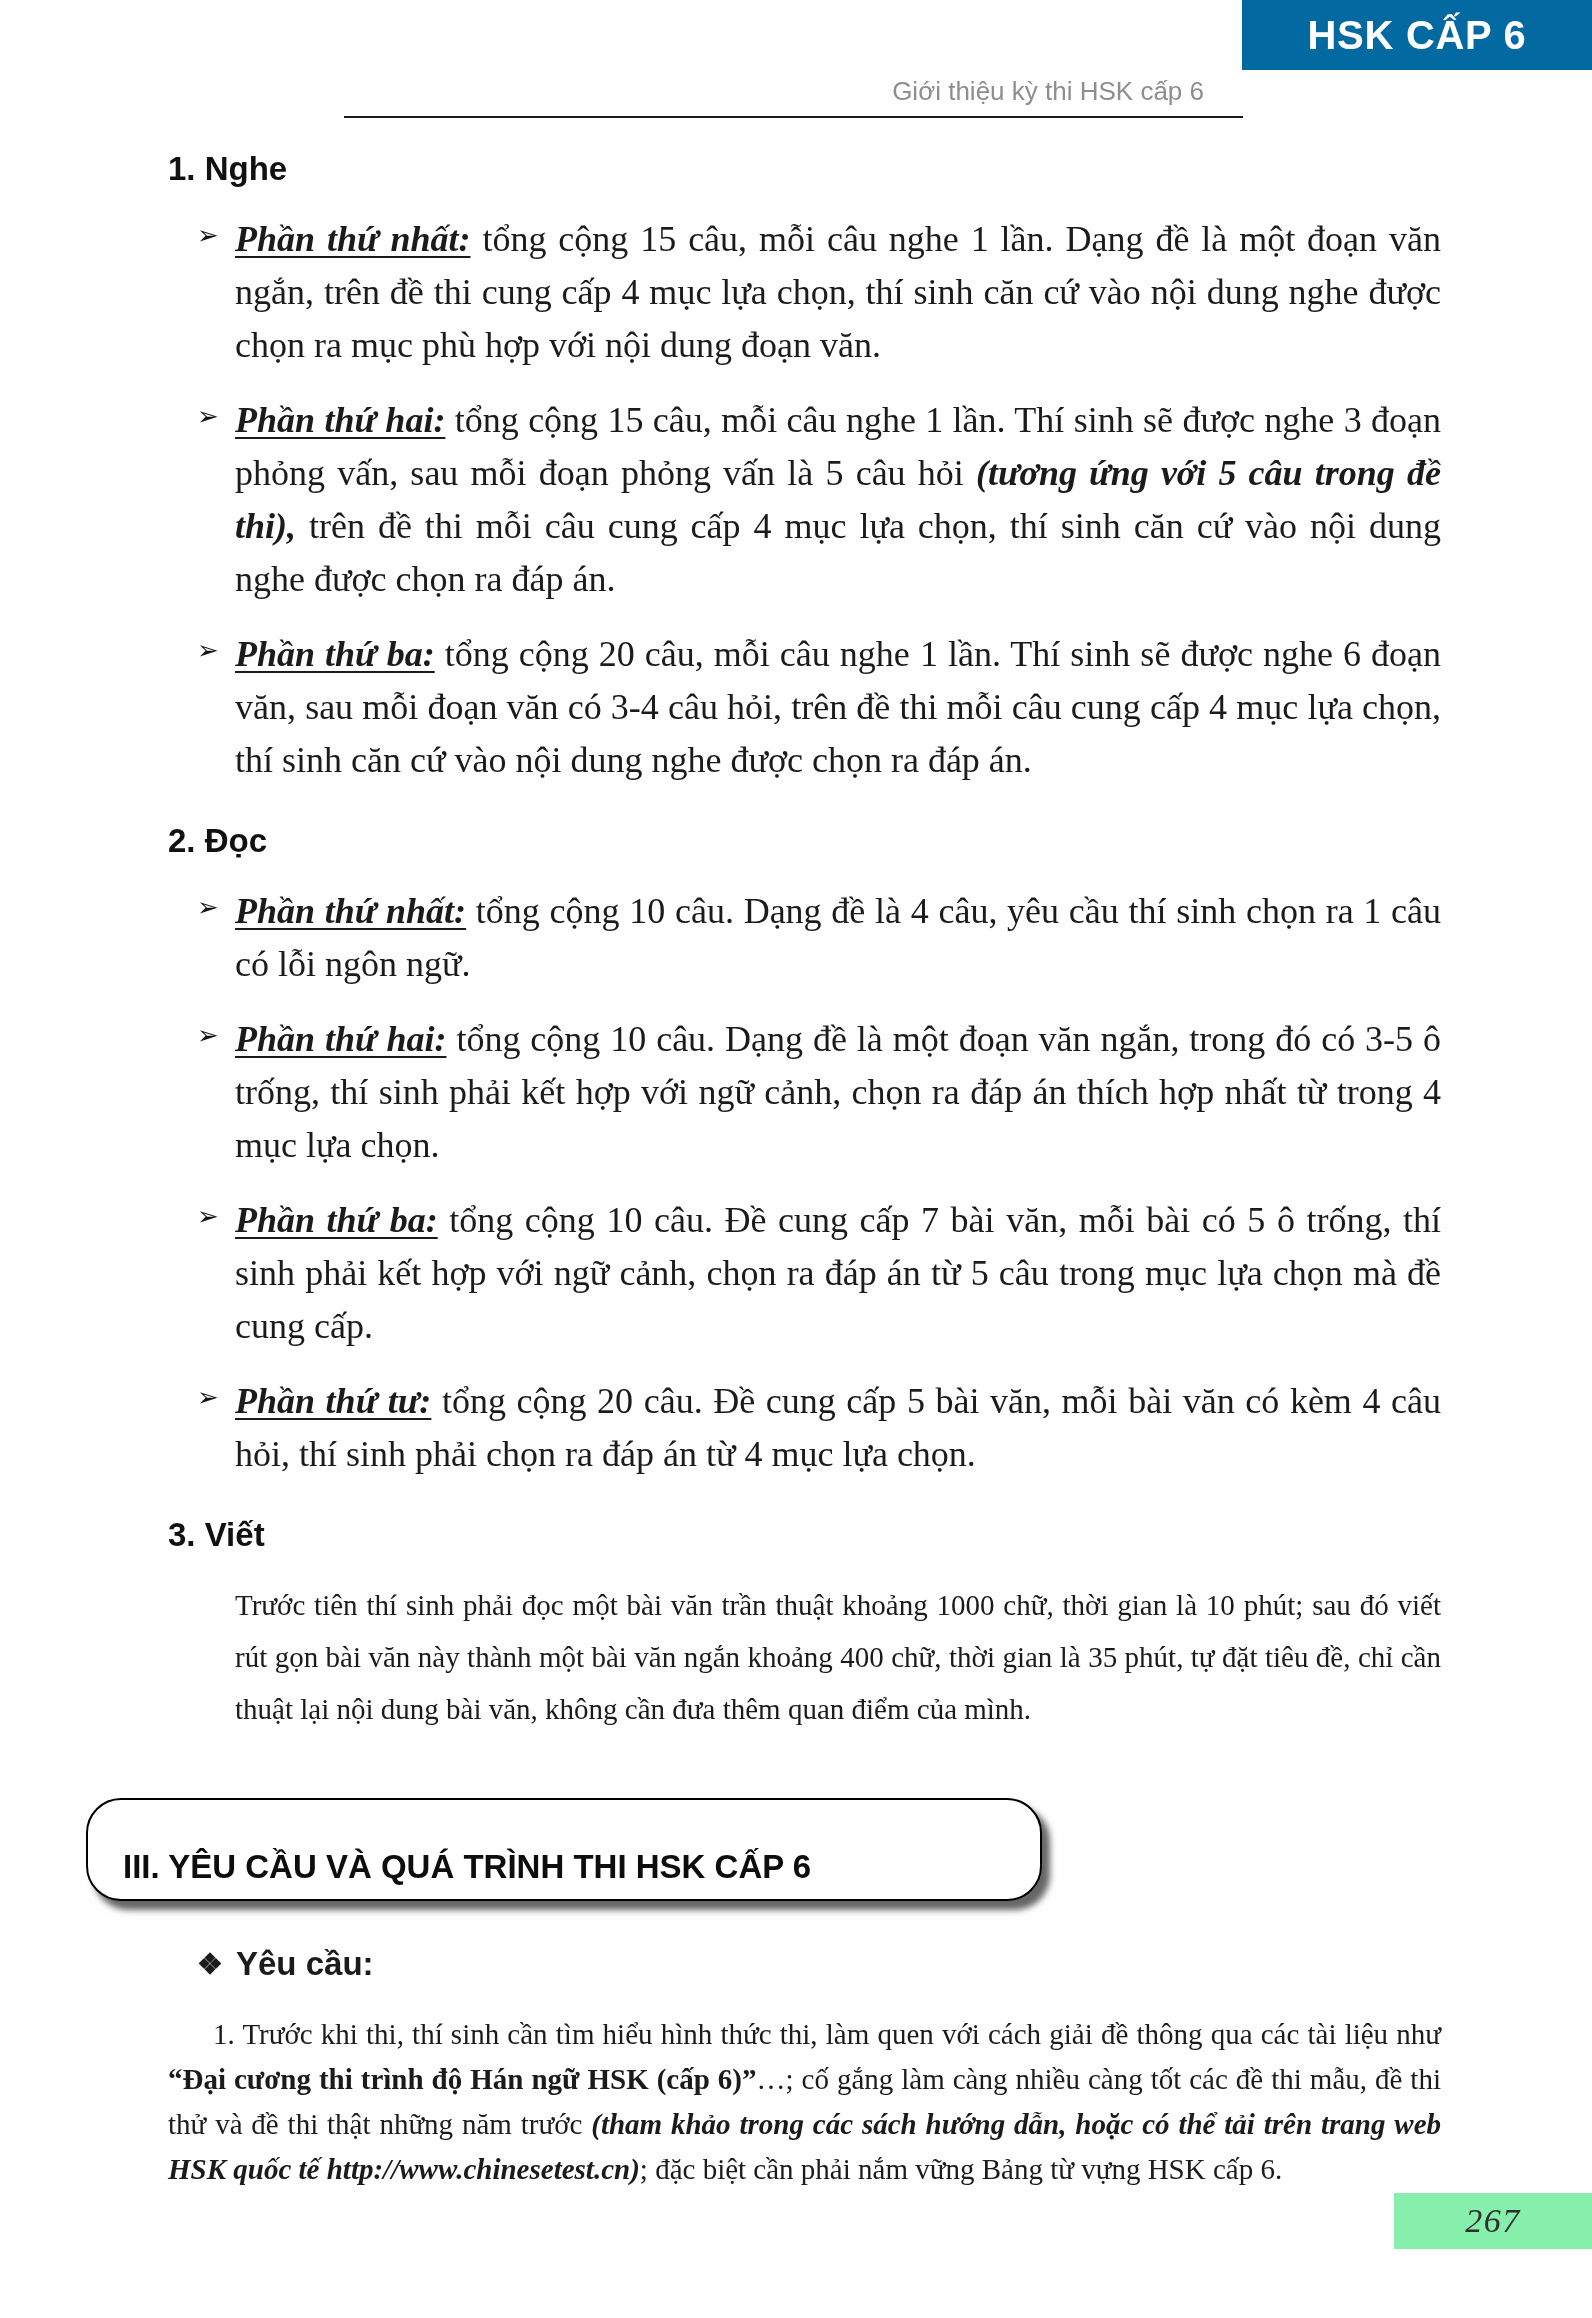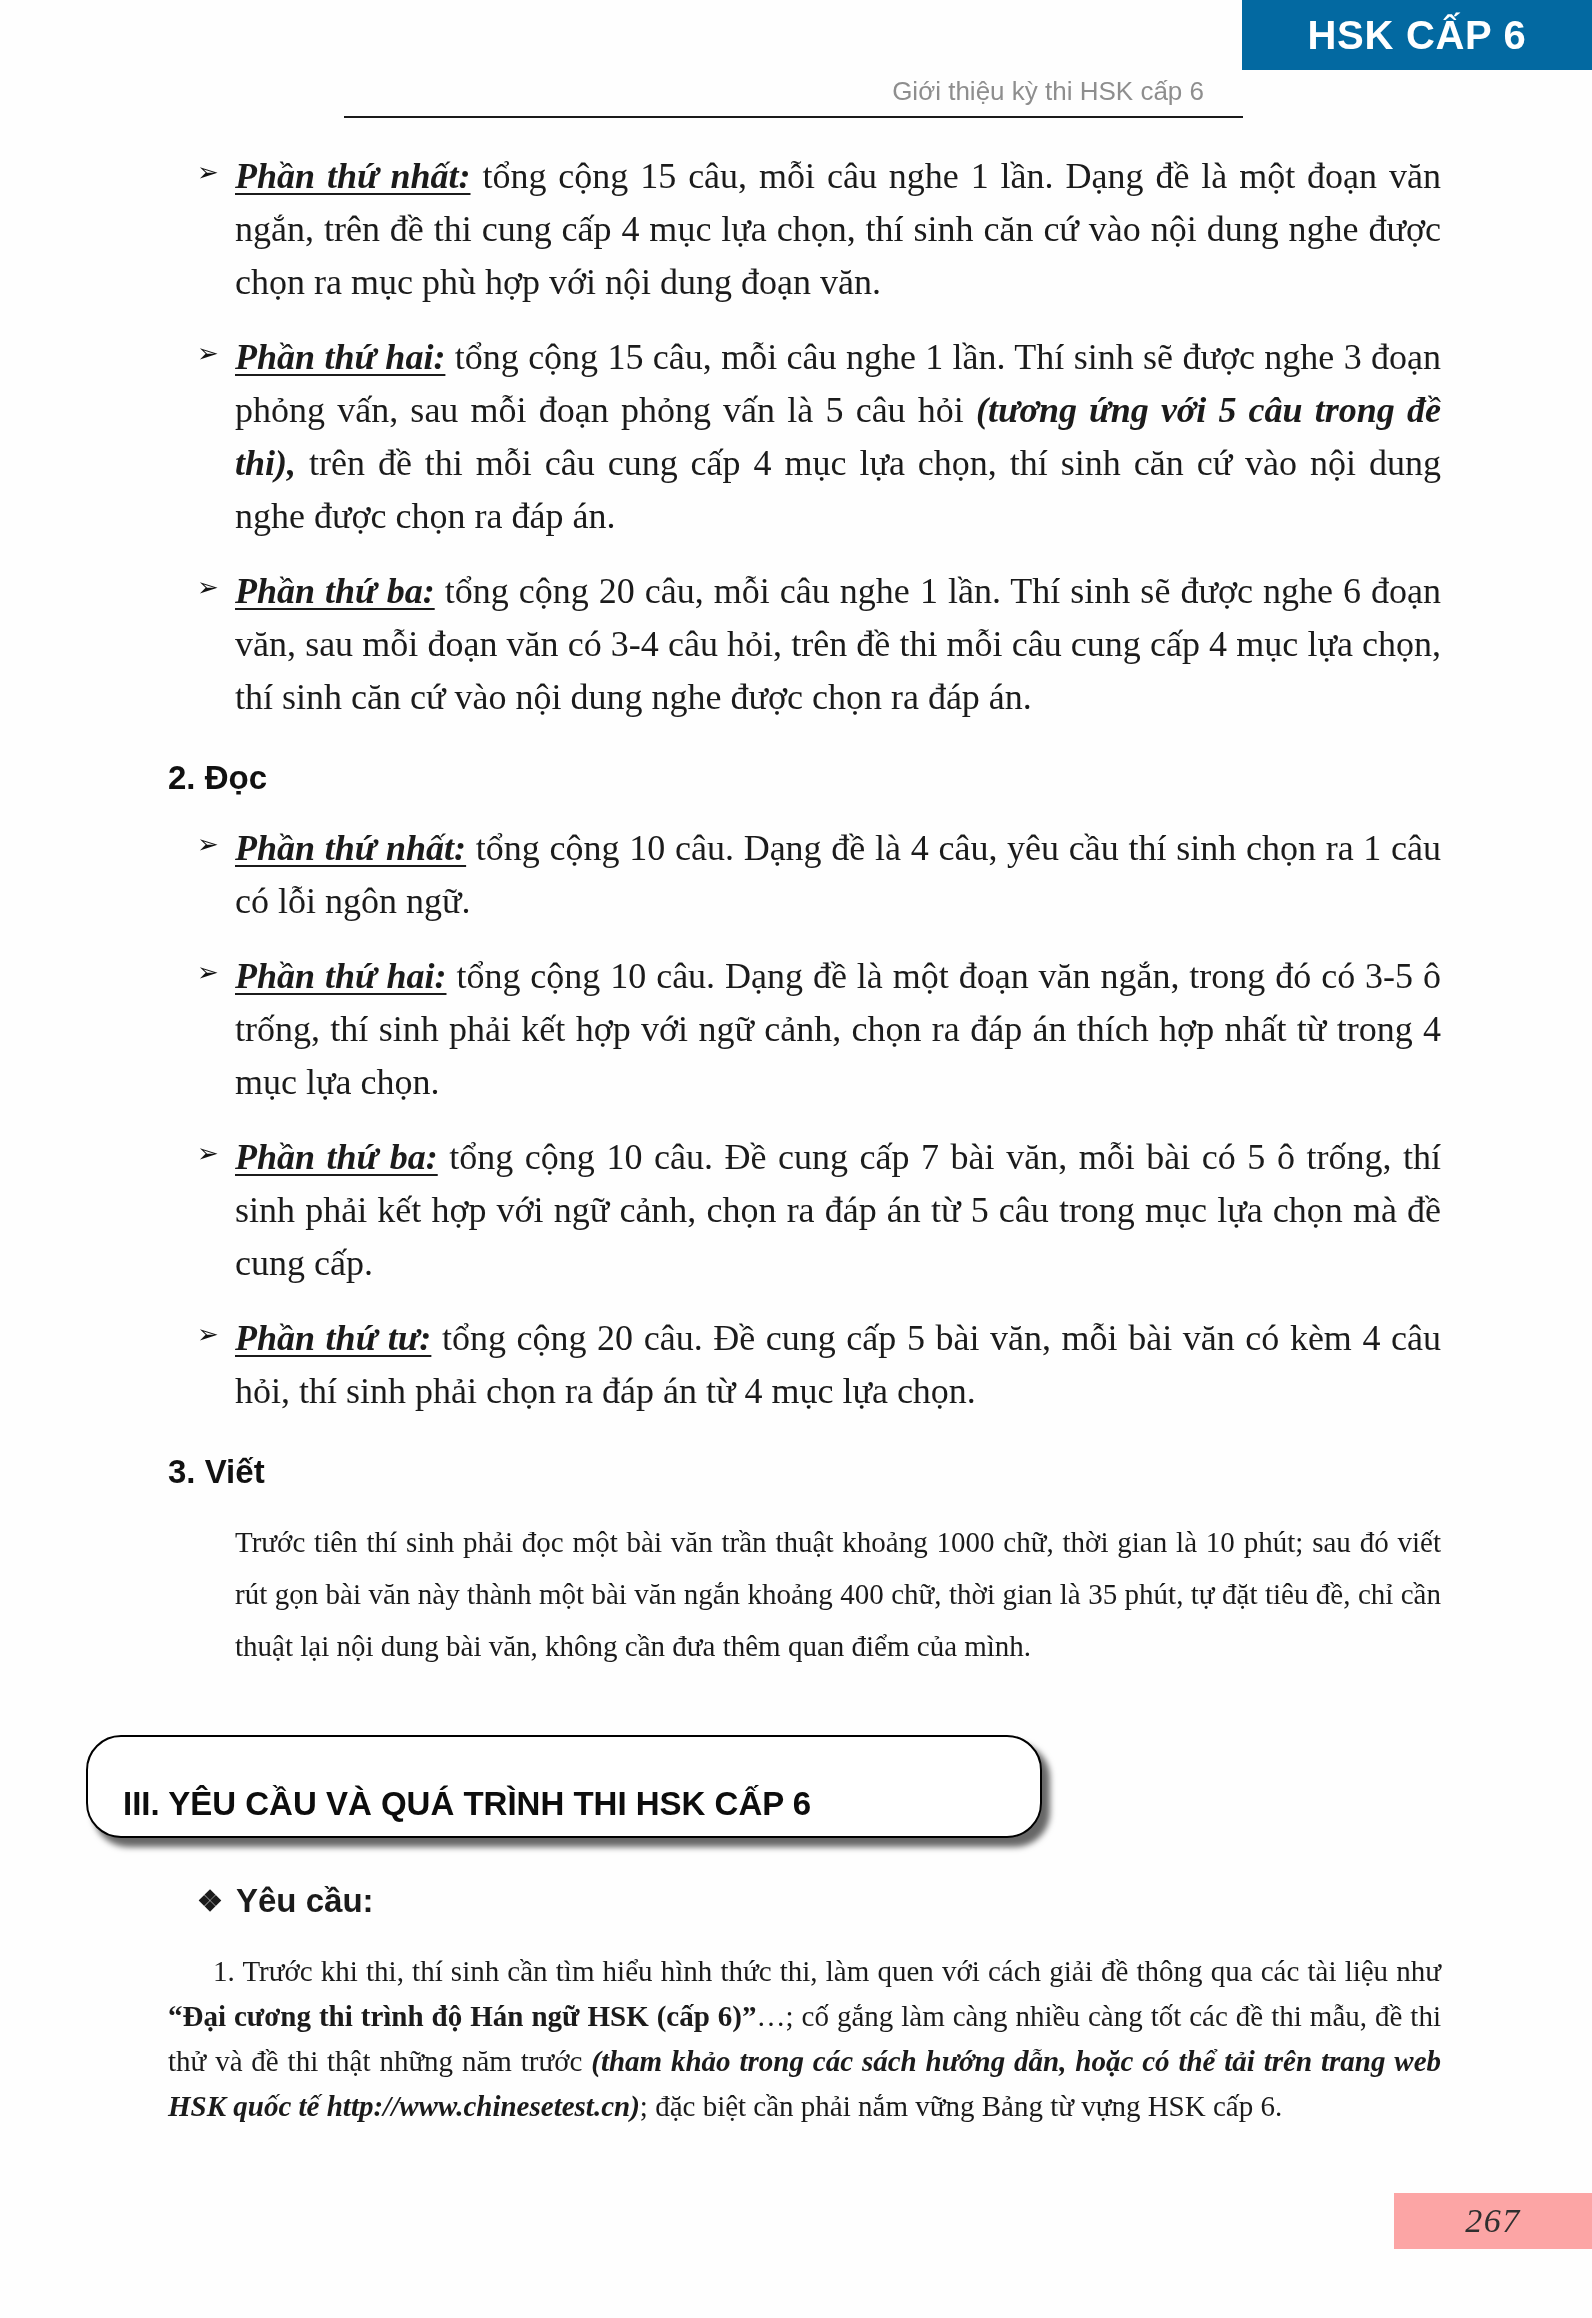--- a/index.html
+++ b/index.html
@@ -135,21 +135,21 @@
     text-indent: 45px;
   }
 
   
   .pagenum-box {
     position: absolute;
     right: 0;
     bottom: 70px;
     width: 198px;
     height: 56px;
-    background: #fca5a5;
+    background: #86efac;
     display: flex;
     align-items: center;
     justify-content: center;
   }
   .pagenum-box span {
     font-style: italic;
     font-size: 34px;
     color: #2f2f2f;
     letter-spacing: 1.5px;
   }
@@ -159,20 +159,21 @@
 
 <div class="page">
 
   <span class="breadcrumb">Giới thiệu kỳ thi HSK cấp 6</span>
   <div class="badge">HSK CẤP 6</div>
   <div class="header-rule"></div>
 
   <div class="content">
 
     <div class="section">
+      <h2 class="section-heading">1. Nghe</h2>
 
       <div class="bullet">
         <span class="marker">➢</span>
         <p class="btext"><span class="lead">Phần thứ nhất:</span><span> tổng cộng 15 câu, mỗi câu nghe 1 lần. Dạng đề là một đoạn văn ngắn, trên đề thi cung cấp 4 mục lựa chọn, thí sinh căn cứ vào nội dung nghe được chọn ra mục phù hợp với nội dung đoạn văn.</span></p>
       </div>
 
       <div class="bullet">
         <span class="marker">➢</span>
         <p class="btext"><span class="lead">Phần thứ hai:</span><span> tổng cộng 15 câu, mỗi câu nghe 1 lần. Thí sinh sẽ được nghe 3 đoạn phỏng vấn, sau mỗi đoạn phỏng vấn là 5 câu hỏi </span><span class="it">(tương ứng với 5 câu trong đề thi),</span><span> trên đề thi mỗi câu cung cấp 4 mục lựa chọn, thí sinh căn cứ vào nội dung nghe được chọn ra đáp án.</span></p>
       </div>

